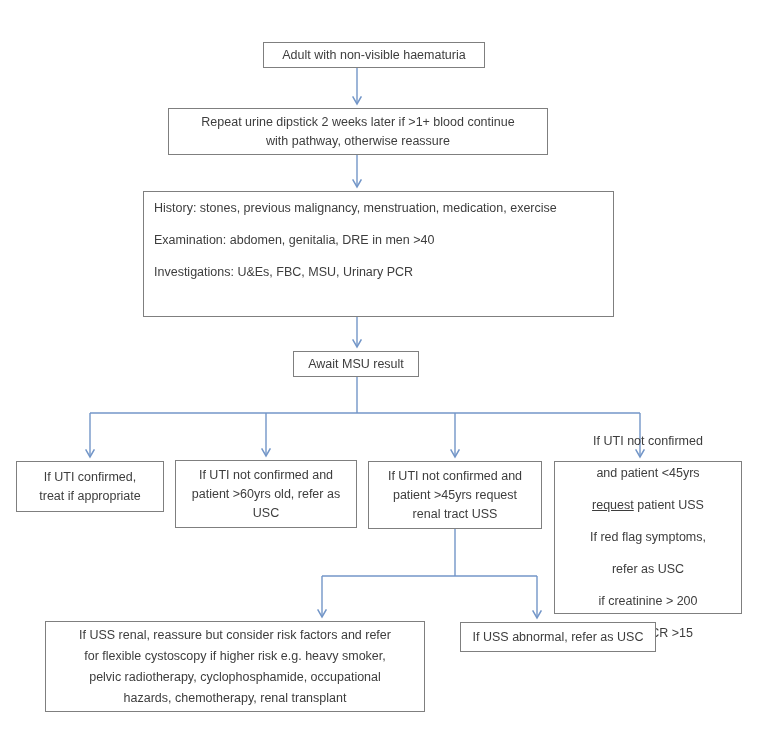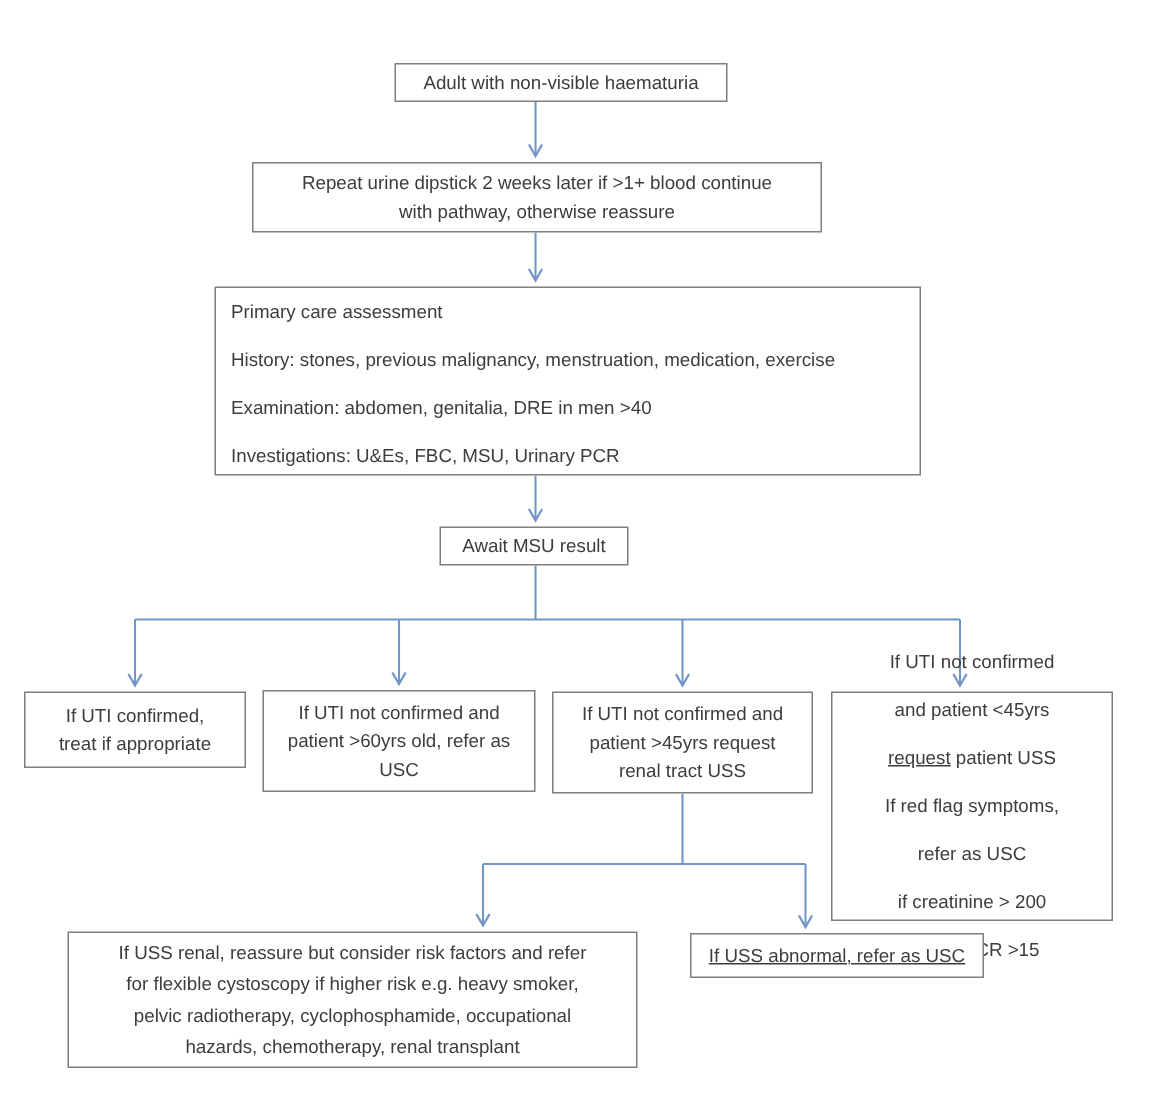--- a/index.html
+++ b/index.html
@@ -35,21 +35,21 @@
   .n-primary {left:143px;top:167px;width:471px;height:126px;text-align:left;
               justify-content:flex-start;padding:7px 10px;}
   .n-primary .para{margin-bottom:13px;}
   .n-primary .para:last-child{margin-bottom:0;}
   .n-await   {left:293px;top:327px;width:126px;height:26px;}
   .n-uti     {left:16px; top:437px;width:148px;height:51px;}
   .n-over60  {left:175px;top:436px;width:182px;height:68px;}
   .n-over45  {left:368px;top:437px;width:174px;height:68px;}
   .n-under45 {left:554px;top:437px;width:188px;height:153px;line-height:19px;gap:13px;}
   .n-ussnorm {left:45px; top:597px;width:380px;height:91px;line-height:21px;}
-  .n-ussabn  {left:460px;top:598px;width:196px;height:30px;text-decoration:underline;}
+  .n-ussabn  {left:460px;top:598px;width:196px;height:30px;}
 </style>
 </head>
 <body>
 
 <div class="canvas">
 
   <svg class="connectors" viewBox="0 0 775 740" xmlns="http://www.w3.org/2000/svg">
     <defs>
       <marker id="arrow" viewBox="0 0 10 10" refX="8" refY="5" markerWidth="11" markerHeight="11" markerUnits="userSpaceOnUse" orient="auto">
         <polyline class="ahead" points="1,1 8,5 1,9"></polyline>
@@ -76,21 +76,20 @@
   <div class="node n-start">
     <div class="ln">Adult with non-visible haematuria</div>
   </div>
 
   <div class="node n-repeat">
     <div class="ln">Repeat urine dipstick 2 weeks later if &gt;1+ blood continue</div>
     <div class="ln">with pathway, otherwise reassure</div>
   </div>
 
   <div class="node n-primary">
-    <div class="para">Primary care assessment</div>
     <div class="para">History: stones, previous malignancy, menstruation, medication, exercise</div>
     <div class="para">Examination: abdomen, genitalia, DRE in men &gt;40</div>
     <div class="para">Investigations: U&amp;Es, FBC, MSU, Urinary PCR</div>
   </div>
 
   <div class="node n-await">
     <div class="ln">Await MSU result</div>
   </div>
 
   <div class="node n-uti">

